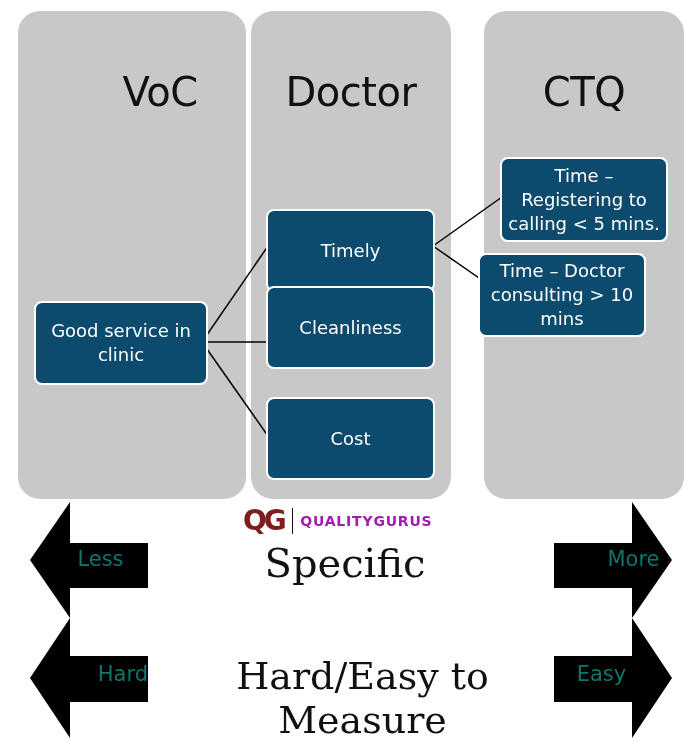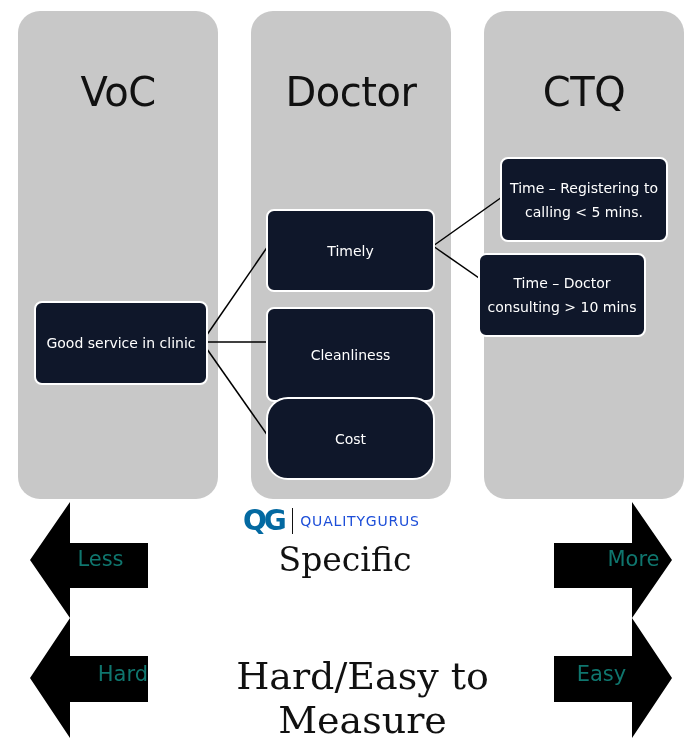--- a/index.html
+++ b/index.html
@@ -1,77 +1,77 @@
 <!DOCTYPE html>
 <html><head>
   <meta charset="utf-8">
   <style>
     html, body { margin: 0; padding: 0; background: #ffffff; }
     body { width: 691px; height: 745px; position: relative; overflow: hidden;
            font-family: "Liberation Sans", "DejaVu Sans", sans-serif; }
     .col { position: absolute; top: 11px; height: 488px; background: #c8c8c8; border-radius: 22px; }
     .col-title { position: absolute; top: 58px; width: 100%; text-align: center;
                  font-size: 40px; color: #111; font-family: "DejaVu Sans", sans-serif; letter-spacing: -0.5px; }
-    .node { position: absolute; background: #0f172a; color: #fff; border: 2px solid #fff;
+    .node { position: absolute; background: #0c4a6e; color: #fff; border: 2px solid #fff;
             border-radius: 8px; box-sizing: border-box; display: flex; align-items: center;
-            justify-content: center; text-align: center; font-size: 14px; line-height: 24px;
+            justify-content: center; text-align: center; font-size: 18px; line-height: 24px;
             font-family: "DejaVu Sans", sans-serif; padding: 0 6px; }
     svg.connectors { position: absolute; left: 0; top: 0; }
     .arrow { position: absolute; }
     .arrow-label { position: absolute; color: #0f766e; font-size: 21px;
                    font-family: "DejaVu Sans", sans-serif; width: 95px; text-align: center; }
     .serif-label { position: absolute; font-family: "DejaVu Serif", "Liberation Serif", serif;
                    color: #111; text-align: center; }
     .logo { position: absolute; left: 243px; top: 504px; display: flex; align-items: center; }
     .logo-mark { font-family: "DejaVu Sans", sans-serif; font-weight: bold; font-size: 28px;
-                 letter-spacing: -3px; color: #0369a1; }
+                 letter-spacing: -3px; color: #7f1d1d; }
     .logo-sep { width: 1.5px; height: 26px; background: #111; margin: 0 7px 0 8px; }
-    .logo-text { font-family: "DejaVu Sans", sans-serif; font-size: 14px; color: #1d4ed8; letter-spacing: 0.8px; }
+    .logo-text { font-family: "DejaVu Sans", sans-serif; font-size: 14px; color: #a21caf; letter-spacing: 0.8px; font-weight: bold; }
   </style>
 </head>
 <body>
 
-<div class="col" style="left:18px; width:200px;">
+<div class="col" style="left:18px; width:200px;padding-left:28px;">
   <div class="col-title">VoC</div>
 </div>
 <div class="col" style="left:251px; width:200px;">
   <div class="col-title">Doctor</div>
 </div>
 <div class="col" style="left:484px; width:200px;">
   <div class="col-title">CTQ</div>
 </div>
 
 <svg class="connectors" width="691" height="745">
   <line x1="202" y1="342" x2="268" y2="246" stroke="#000" stroke-width="1.5"></line>
   <line x1="202" y1="342" x2="268" y2="342" stroke="#000" stroke-width="1.5"></line>
   <line x1="202" y1="342" x2="268" y2="436" stroke="#000" stroke-width="1.5"></line>
   <line x1="433" y1="246" x2="502" y2="197" stroke="#000" stroke-width="1.5"></line>
   <line x1="433" y1="246" x2="502" y2="294" stroke="#000" stroke-width="1.5"></line>
 </svg>
 
 <div class="node" style="left:34px; top:301px; width:174px; height:84px;">Good service in clinic</div>
 
 <div class="node" style="left:266px; top:209px; width:169px; height:83px;">Timely</div>
-<div class="node" style="left:266px; top:307px; width:169px; height:95px;">Cleanliness</div>
-<div class="node" style="left:266px; top:397px; width:169px; height:83px;border-radius:22px;">Cost</div>
+<div class="node" style="left:266px; top:286px; width:169px; height:83px;">Cleanliness</div>
+<div class="node" style="left:266px; top:397px; width:169px; height:83px;">Cost</div>
 
 <div class="node" style="left:500px; top:157px; width:168px; height:85px;">Time – Registering to calling &lt; 5 mins.</div>
 <div class="node" style="left:478px; top:253px; width:168px; height:84px;">Time – Doctor consulting &gt; 10 mins</div>
 
 <div class="logo">
   <span class="logo-mark">QG</span>
   <span class="logo-sep"></span>
   <span class="logo-text">QUALITYGURUS</span>
 </div>
 
 <svg class="arrow" style="left:28px; top:502px;" width="122" height="116">
   <polygon points="42,0 42,41 120,41 120,86 42,86 42,116 2,58" fill="#000"></polygon>
 </svg>
 <div class="arrow-label" style="left:53px; top:547px;">Less</div>
-<div class="serif-label" style="left:230px; top:540px; width:230px; font-size:33px;">Specific</div>
+<div class="serif-label" style="left:230px; top:540px; width:230px; font-size:40px;">Specific</div>
 <svg class="arrow" style="left:552px; top:502px;" width="122" height="116">
   <polygon points="80,0 80,41 2,41 2,86 80,86 80,116 120,58" fill="#000"></polygon>
 </svg>
 <div class="arrow-label" style="left:586px; top:547px;">More</div>
 
 <svg class="arrow" style="left:28px; top:618px;" width="122" height="120">
   <polygon points="42,0 42,38 120,38 120,84 42,84 42,120 2,60" fill="#000"></polygon>
 </svg>
 <div class="arrow-label" style="left:53px; top:662px;text-align:right;">Hard</div>
 <div class="serif-label" style="left:180px; top:654px; width:365px; font-size:38px;">Hard/Easy to Measure</div>

